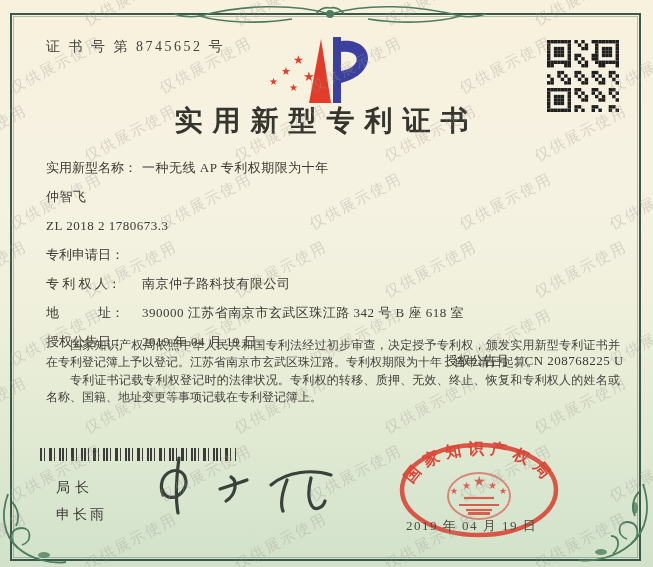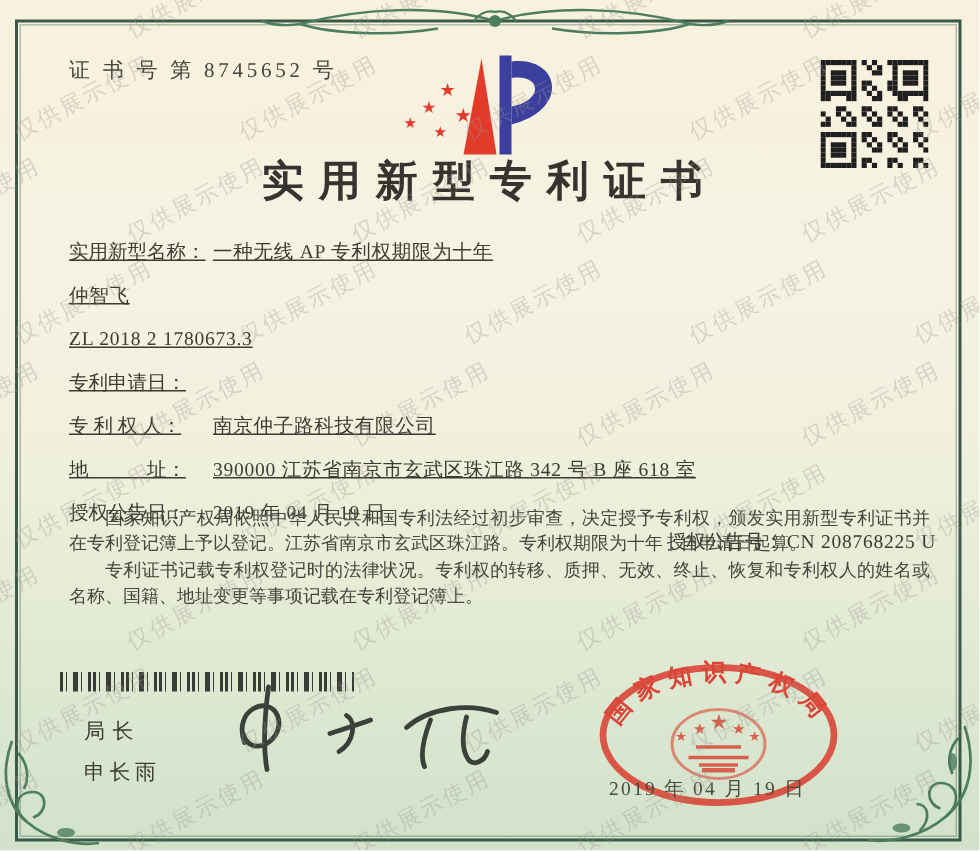--- a/index.html
+++ b/index.html
@@ -12,21 +12,21 @@
   .frame:after{content:"";position:absolute;inset:1px;border:1px solid rgba(58,89,72,.35);}
   .ornament{position:absolute;color:#4d7d5f;}
   .ornament svg{display:block;}
   .content{position:absolute;inset:0;z-index:2;color:#3b3a33;}
   .cert-no{position:absolute;left:46px;top:38px;font-size:14px;letter-spacing:2.5px;color:#45443c;}
   .logo{position:absolute;left:265px;top:33px;width:130px;height:74px;}
   .qr{position:absolute;left:547px;top:40px;width:72px;height:72px;}
   .title{position:absolute;left:0;right:0;top:102px;text-align:center;
          font-size:28px;font-weight:600;letter-spacing:10px;color:#35342e;}
   .fields{position:absolute;left:46px;top:158px;width:578px;font-size:13px;}
-  .field-row{display:flex;margin-bottom:10px;line-height:19px;text-decoration:underline;}
+  .field-row{display:flex;margin-bottom:10px;line-height:19px;}
   .field-label{display:inline-block;min-width:96px;white-space:pre;color:#3b3a33;}
   .field-value{color:#3b3a33;letter-spacing:.5px;}
   .grant-row{display:flex;line-height:19px;flex-direction:column;}
   .grant-left{width:300px;display:flex;}
   .grant-right{display:flex;justify-content:flex-end;}
   .paras{position:absolute;left:46px;top:337px;width:574px;font-size:12px;
          line-height:16.5px;color:#45443d;text-align:justify;}
   .paras p{margin:0 0 2px 0;text-indent:2em;}
   .barcode{position:absolute;left:40px;top:448px;width:196px;height:13px;opacity:.85;
     background:repeating-linear-gradient(90deg,

